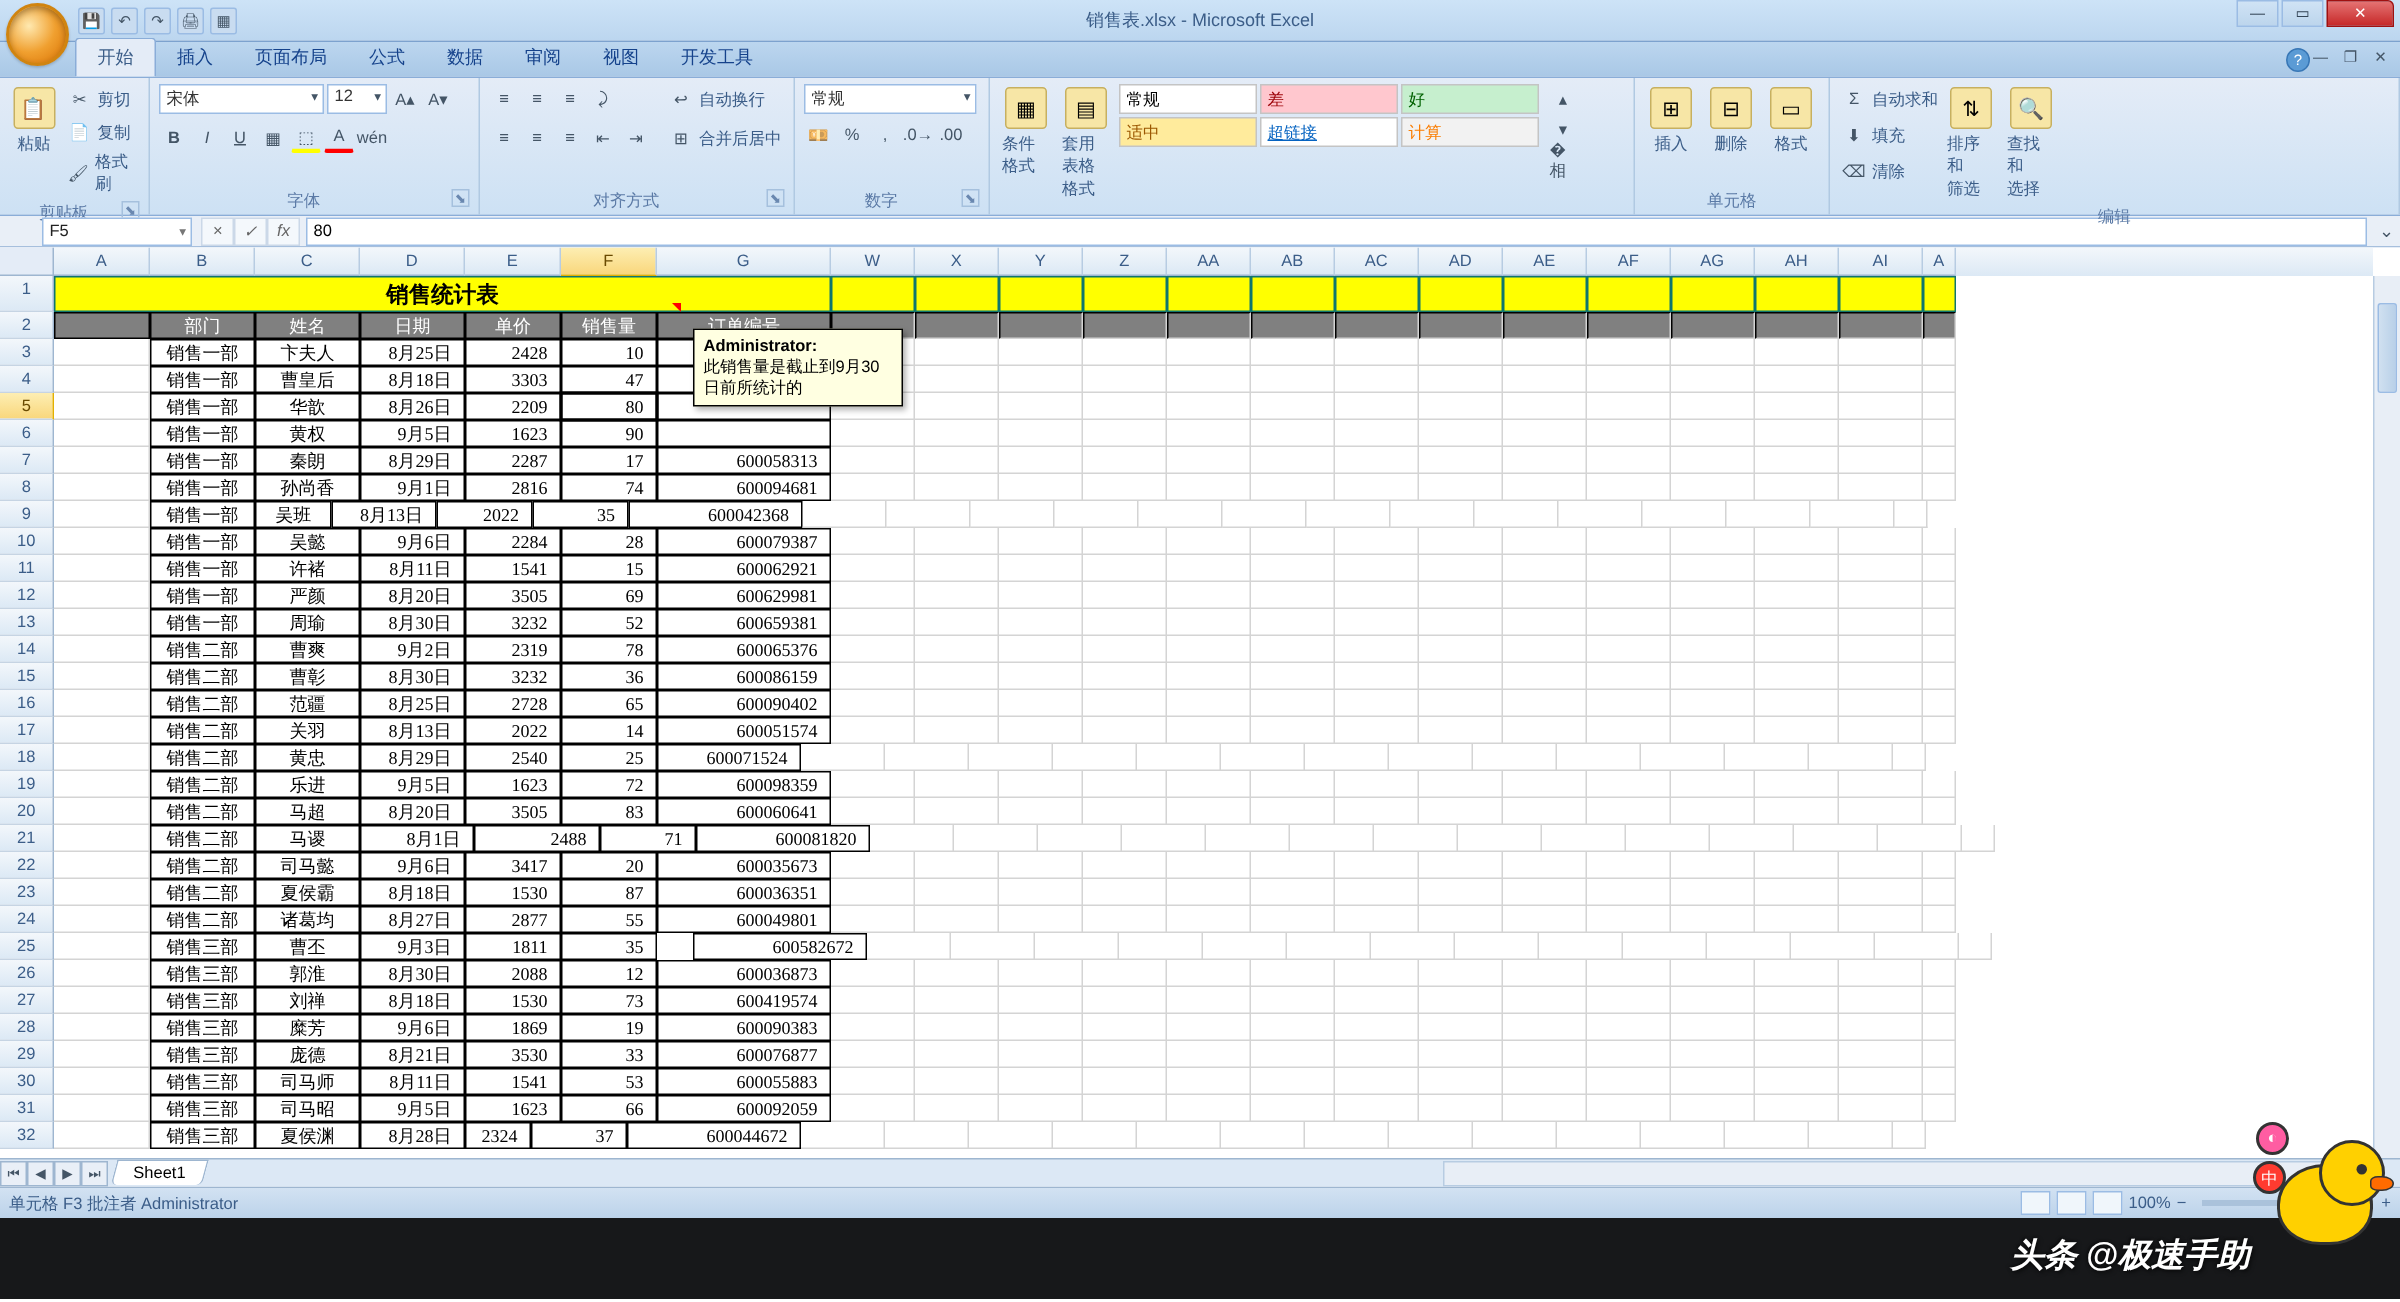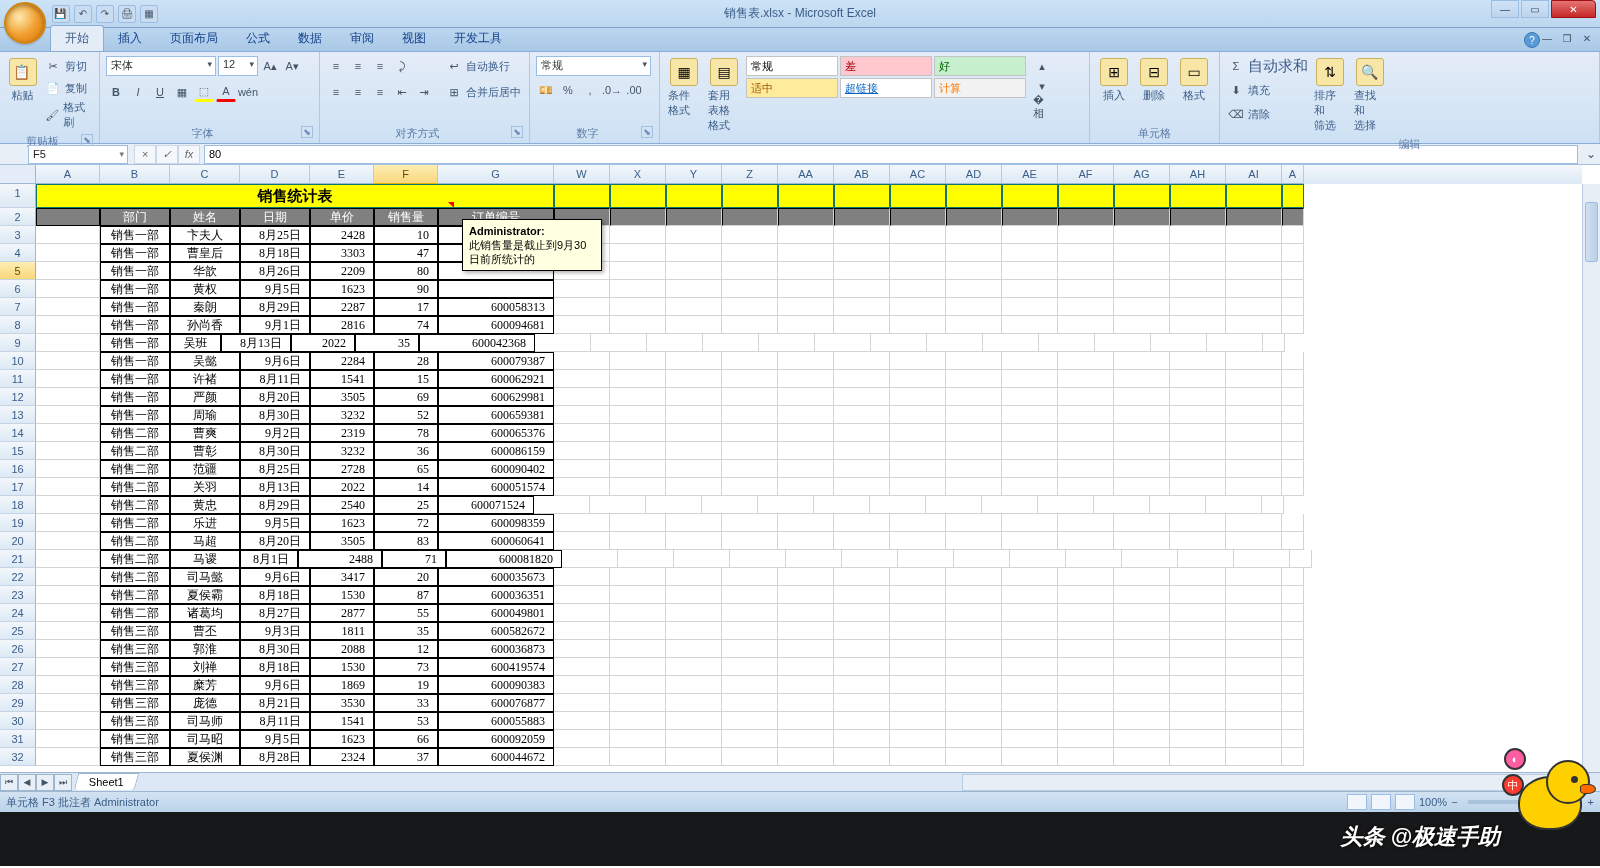--- a/index.html
+++ b/index.html
@@ -276,21 +276,21 @@
         </div>
     </div>
     <div class="group-label"><span>单元格</span></div>
   </div>
 
   <div class="group" style="flex:1">
     <div class="group-body">
       <div style="display:flex;flex-direction:column;gap:2px">
         <div class="mini-row">
             <span class="mini-btn">Σ</span>
-            <span style="font-size:15px;color:#3b5d88">自动求和</span>
+            <span style="font-size:11px;color:#3b5d88">自动求和</span>
           </div>
         <div class="mini-row">
             <span class="mini-btn">⬇</span>
             <span style="font-size:11px;color:#3b5d88">填充</span>
           </div>
         <div class="mini-row">
             <span class="mini-btn">⌫</span>
             <span style="font-size:11px;color:#3b5d88">清除</span>
           </div>
       </div>
@@ -831,21 +831,21 @@
         <div class="cell" style="width: 56px; border-top: none; border-right: 1px solid rgb(212, 212, 212); border-bottom: 1px solid rgb(212, 212, 212); border-left: none; border-image: initial;"></div>
         <div class="cell" style="width: 56px; border-top: none; border-right: 1px solid rgb(212, 212, 212); border-bottom: 1px solid rgb(212, 212, 212); border-left: none; border-image: initial;"></div>
         <div class="cell" style="width: 56px; border-top: none; border-right: 1px solid rgb(212, 212, 212); border-bottom: 1px solid rgb(212, 212, 212); border-left: none; border-image: initial;"></div>
         <div class="cell" style="width: 56px; border-top: none; border-right: 1px solid rgb(212, 212, 212); border-bottom: 1px solid rgb(212, 212, 212); border-left: none; border-image: initial;"></div>
         <div class="cell" style="width: 22px; border-top: none; border-right: 1px solid rgb(212, 212, 212); border-bottom: 1px solid rgb(212, 212, 212); border-left: none; border-image: initial;"></div>
       </div>
       <div class="row data">
         <div class="cell" style="width: 64px; border-top: none; border-right: 1px solid rgb(212, 212, 212); border-bottom: 1px solid rgb(212, 212, 212); border-left: none; border-image: initial;"></div>
         <div class="cell" style="width: 70px;">销售二部</div>
         <div class="cell" style="width: 70px;">马谡</div>
-        <div class="cell num" style="width: 58px; font-family: Liberation Serif, serif;">8月1日</div>
+        <div class="cell num" style="width: 76px; font-family: Liberation Serif, serif;">8月1日</div>
         <div class="cell num" style="width: 84px;">2488</div>
         <div class="cell num" style="width: 64px;">71</div>
         <div class="cell num" style="width: 116px;">600081820</div>
         <div class="cell" style="width: 56px; border-top: none; border-right: 1px solid rgb(212, 212, 212); border-bottom: 1px solid rgb(212, 212, 212); border-left: none; border-image: initial;"></div>
         <div class="cell" style="width: 56px; border-top: none; border-right: 1px solid rgb(212, 212, 212); border-bottom: 1px solid rgb(212, 212, 212); border-left: none; border-image: initial;"></div>
         <div class="cell" style="width: 56px; border-top: none; border-right: 1px solid rgb(212, 212, 212); border-bottom: 1px solid rgb(212, 212, 212); border-left: none; border-image: initial;"></div>
         <div class="cell" style="width: 56px; border-top: none; border-right: 1px solid rgb(212, 212, 212); border-bottom: 1px solid rgb(212, 212, 212); border-left: none; border-image: initial;"></div>
         <div class="cell" style="width: 56px; border-top: none; border-right: 1px solid rgb(212, 212, 212); border-bottom: 1px solid rgb(212, 212, 212); border-left: none; border-image: initial;"></div>
         <div class="cell" style="width: 56px; border-top: none; border-right: 1px solid rgb(212, 212, 212); border-bottom: 1px solid rgb(212, 212, 212); border-left: none; border-image: initial;"></div>
         <div class="cell" style="width: 56px; border-top: none; border-right: 1px solid rgb(212, 212, 212); border-bottom: 1px solid rgb(212, 212, 212); border-left: none; border-image: initial;"></div>
@@ -926,21 +926,21 @@
         <div class="cell" style="width: 56px; border-top: none; border-right: 1px solid rgb(212, 212, 212); border-bottom: 1px solid rgb(212, 212, 212); border-left: none; border-image: initial;"></div>
         <div class="cell" style="width: 22px; border-top: none; border-right: 1px solid rgb(212, 212, 212); border-bottom: 1px solid rgb(212, 212, 212); border-left: none; border-image: initial;"></div>
       </div>
       <div class="row data">
         <div class="cell" style="width: 64px; border-top: none; border-right: 1px solid rgb(212, 212, 212); border-bottom: 1px solid rgb(212, 212, 212); border-left: none; border-image: initial;"></div>
         <div class="cell" style="width: 70px;">销售三部</div>
         <div class="cell" style="width: 70px;">曹丕</div>
         <div class="cell num" style="width: 70px;">9月3日</div>
         <div class="cell num" style="width: 64px;">1811</div>
         <div class="cell num" style="width: 64px;">35</div>
-        <div class="cell num" style="width: 116px;">600582672</div>
+        <div class="cell num" style="width: 116px; margin-left: 24px;">600582672</div>
         <div class="cell" style="width: 56px; border-top: none; border-right: 1px solid rgb(212, 212, 212); border-bottom: 1px solid rgb(212, 212, 212); border-left: none; border-image: initial;"></div>
         <div class="cell" style="width: 56px; border-top: none; border-right: 1px solid rgb(212, 212, 212); border-bottom: 1px solid rgb(212, 212, 212); border-left: none; border-image: initial;"></div>
         <div class="cell" style="width: 56px; border-top: none; border-right: 1px solid rgb(212, 212, 212); border-bottom: 1px solid rgb(212, 212, 212); border-left: none; border-image: initial;"></div>
         <div class="cell" style="width: 56px; border-top: none; border-right: 1px solid rgb(212, 212, 212); border-bottom: 1px solid rgb(212, 212, 212); border-left: none; border-image: initial;"></div>
         <div class="cell" style="width: 56px; border-top: none; border-right: 1px solid rgb(212, 212, 212); border-bottom: 1px solid rgb(212, 212, 212); border-left: none; border-image: initial;"></div>
         <div class="cell" style="width: 56px; border-top: none; border-right: 1px solid rgb(212, 212, 212); border-bottom: 1px solid rgb(212, 212, 212); border-left: none; border-image: initial;"></div>
         <div class="cell" style="width: 56px; border-top: none; border-right: 1px solid rgb(212, 212, 212); border-bottom: 1px solid rgb(212, 212, 212); border-left: none; border-image: initial;"></div>
         <div class="cell" style="width: 56px; border-top: none; border-right: 1px solid rgb(212, 212, 212); border-bottom: 1px solid rgb(212, 212, 212); border-left: none; border-image: initial;"></div>
         <div class="cell" style="width: 56px; border-top: none; border-right: 1px solid rgb(212, 212, 212); border-bottom: 1px solid rgb(212, 212, 212); border-left: none; border-image: initial;"></div>
         <div class="cell" style="width: 56px; border-top: none; border-right: 1px solid rgb(212, 212, 212); border-bottom: 1px solid rgb(212, 212, 212); border-left: none; border-image: initial;"></div>
@@ -1085,21 +1085,21 @@
         <div class="cell" style="width: 56px; border-top: none; border-right: 1px solid rgb(212, 212, 212); border-bottom: 1px solid rgb(212, 212, 212); border-left: none; border-image: initial;"></div>
         <div class="cell" style="width: 56px; border-top: none; border-right: 1px solid rgb(212, 212, 212); border-bottom: 1px solid rgb(212, 212, 212); border-left: none; border-image: initial;"></div>
         <div class="cell" style="width: 56px; border-top: none; border-right: 1px solid rgb(212, 212, 212); border-bottom: 1px solid rgb(212, 212, 212); border-left: none; border-image: initial;"></div>
         <div class="cell" style="width: 22px; border-top: none; border-right: 1px solid rgb(212, 212, 212); border-bottom: 1px solid rgb(212, 212, 212); border-left: none; border-image: initial;"></div>
       </div>
       <div class="row data">
         <div class="cell" style="width: 64px; border-top: none; border-right: 1px solid rgb(212, 212, 212); border-bottom: 1px solid rgb(212, 212, 212); border-left: none; border-image: initial;"></div>
         <div class="cell" style="width: 70px;">销售三部</div>
         <div class="cell" style="width: 70px;">夏侯渊</div>
         <div class="cell num" style="width: 70px;">8月28日</div>
-        <div class="cell num" style="width: 64px;">2324</div>
+        <div class="cell num" style="width: 44px;">2324</div>
         <div class="cell num" style="width: 64px;">37</div>
         <div class="cell num" style="width: 116px;">600044672</div>
         <div class="cell" style="width: 56px; border-top: none; border-right: 1px solid rgb(212, 212, 212); border-bottom: 1px solid rgb(212, 212, 212); border-left: none; border-image: initial;"></div>
         <div class="cell" style="width: 56px; border-top: none; border-right: 1px solid rgb(212, 212, 212); border-bottom: 1px solid rgb(212, 212, 212); border-left: none; border-image: initial;"></div>
         <div class="cell" style="width: 56px; border-top: none; border-right: 1px solid rgb(212, 212, 212); border-bottom: 1px solid rgb(212, 212, 212); border-left: none; border-image: initial;"></div>
         <div class="cell" style="width: 56px; border-top: none; border-right: 1px solid rgb(212, 212, 212); border-bottom: 1px solid rgb(212, 212, 212); border-left: none; border-image: initial;"></div>
         <div class="cell" style="width: 56px; border-top: none; border-right: 1px solid rgb(212, 212, 212); border-bottom: 1px solid rgb(212, 212, 212); border-left: none; border-image: initial;"></div>
         <div class="cell" style="width: 56px; border-top: none; border-right: 1px solid rgb(212, 212, 212); border-bottom: 1px solid rgb(212, 212, 212); border-left: none; border-image: initial;"></div>
         <div class="cell" style="width: 56px; border-top: none; border-right: 1px solid rgb(212, 212, 212); border-bottom: 1px solid rgb(212, 212, 212); border-left: none; border-image: initial;"></div>
         <div class="cell" style="width: 56px; border-top: none; border-right: 1px solid rgb(212, 212, 212); border-bottom: 1px solid rgb(212, 212, 212); border-left: none; border-image: initial;"></div>

